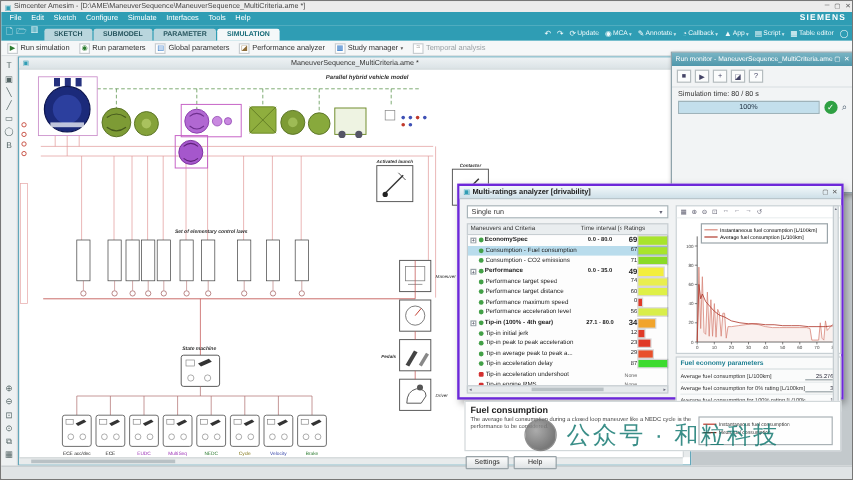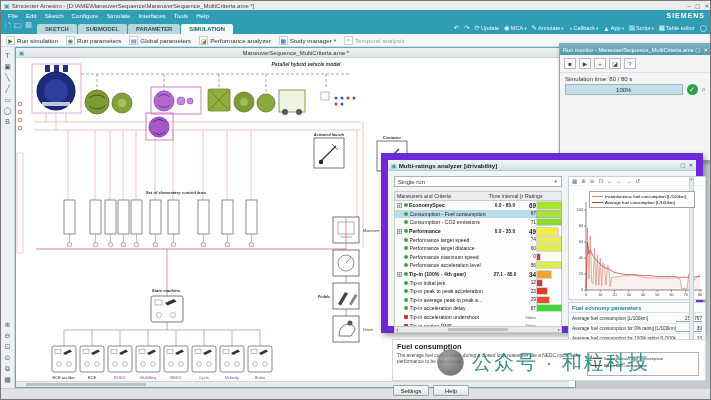--- a/index.html
+++ b/index.html
@@ -47,21 +47,21 @@
   .rm-tools{display:flex;gap:3px;padding:3px 4px;border-bottom:1px solid #dde2e4}
   .rm-icon{width:12px;height:11px;border:1px solid #b5bcbf;background:#fbfcfc;display:flex;align-items:center;justify-content:center;font-size:6px;color:#446}
   .rm-time{font-size:6px;padding:3px 5px 1px;color:#333}
   .rm-row{display:flex;align-items:center;gap:4px;padding:1px 5px}
   .rm-track{flex:1;height:11px;border:1px solid #9fb3ba;background:#cde4ef;position:relative}
   .rm-fill{position:absolute;top:0;left:0;bottom:0;background:#c3dfec}
   .rm-pct{position:absolute;left:0;right:0;top:0;bottom:0;display:flex;align-items:center;justify-content:center;font-size:6px;color:#234}
   .rm-check{width:11px;height:11px;border-radius:50%;background:#2fa043;color:#fff;font-size:7px;display:flex;align-items:center;justify-content:center}
   .rm-mag{font-size:8px;color:#567}
   
-  .analyzer{position:absolute;left:380px;top:152px;width:322px;height:180px;background:#f1f3f4;border:7px solid #6d28d9;box-shadow:2px 3px 6px rgba(0,0,0,.35);z-index:6}
+  .analyzer{position:absolute;left:380px;top:152px;width:322px;height:180px;background:#f1f3f4;border:2px solid #6d28d9;box-shadow:2px 3px 6px rgba(0,0,0,.35);z-index:6}
   .an-title{height:11px;background:linear-gradient(#f2f8fa,#cfe0e8);display:flex;align-items:center;gap:2px;font-size:6.2px;font-weight:bold;color:#222;padding:0 3px;border-bottom:1px solid #b9c6cc}
   .an-title .ic{color:#2f9db4;font-size:6px;font-weight:normal}
   .an-wc{margin-left:auto;display:flex;gap:3px;font-size:5.5px;color:#555;font-weight:normal}
   .an-body{position:absolute;left:0;right:0;top:11px;bottom:0}
   .run-select{position:absolute;left:6px;top:5px;width:168px;height:11px;background:#fff;border:1px solid #a9b4b9;font-size:6px;display:flex;align-items:center;padding:0 3px;color:#333}
   .run-select .car{margin-left:auto;font-size:4.5px;color:#667}
   .rtable{position:absolute;left:6px;top:20px;width:168px}
   .thead{display:grid;grid-template-columns:92px 36px 38px;background:#e9edef;border:1px solid #c7ced2;font-size:5.2px;color:#333;height:10px;align-items:center}
   .thead div{padding-left:2px;overflow:hidden;white-space:nowrap}
   .tbody{border:1px solid #c7ced2;border-top:none;background:#fdfdfd}

